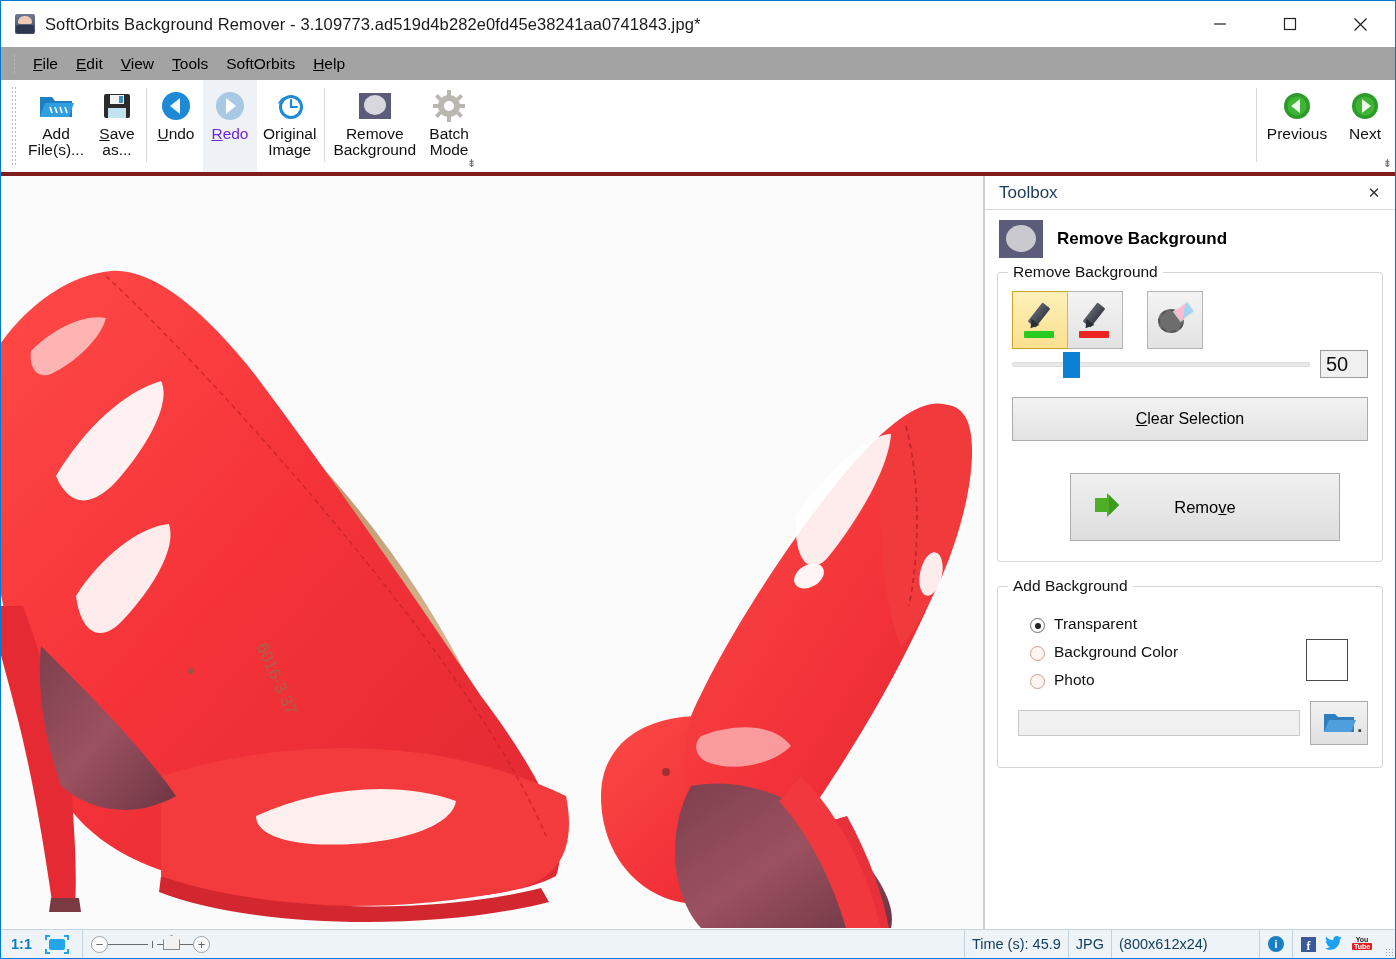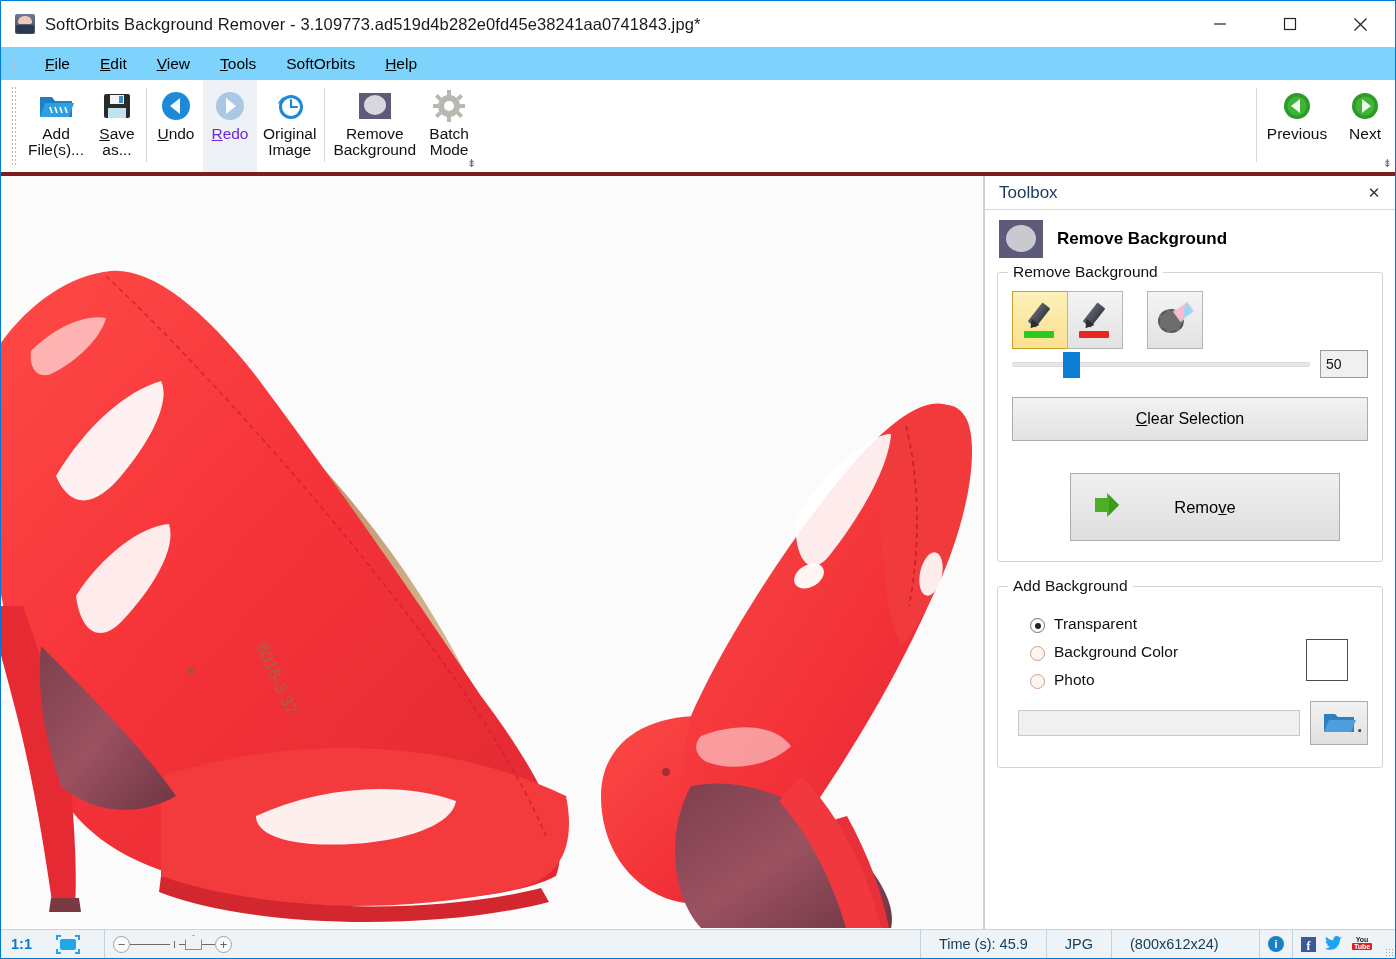--- a/index.html
+++ b/index.html
@@ -56,23 +56,22 @@
     width: 70px; height: 46px;
     display: flex; align-items: center; justify-content: center;
     background: transparent;
   }
   .win-btn svg { display: block; }
   
   .menu-bar {
     height: 33px; flex: 0 0 33px;
     display: flex; align-items: center;
     padding-left: 12px;
-    background: #7dd3fc;
+    background: #a3a3a3;
     position: relative;
-    gap: 12px;
   }
   .menu-grip {
     width: 4px; height: 20px; margin-right: 7px;
     background-image: radial-gradient(#b9b9b9 40%, transparent 41%);
     background-size: 3px 4px;
   }
   .menu-item {
     font-size: 15.5px; color: #000;
     padding: 3px 9px;
     white-space: nowrap;
@@ -243,21 +242,21 @@
     position: absolute; left: 0; right: 0; top: 13px; height: 5px;
     background: #e8e8e8; border: 1px solid #dcdcdc; border-radius: 2px;
   }
   .slider-track .thumb {
     position: absolute; left: 17%; top: 3px;
     width: 17px; height: 26px; background: #0a7fd4;
   }
   .num-box {
     width: 48px; height: 28px; flex: 0 0 48px;
     border: 1px solid #9b9b9b; background: #f0f0f0;
-    font-size: 14px; color: #111;
+    font-size: 20px; color: #111;
     display: flex; align-items: center;
     padding-left: 5px;
   }
   .btn-std {
     height: 44px; width: 100%;
     border: 1px solid #acacac;
     background: linear-gradient(#f2f2f2, #e2e2e2);
     font-size: 16px; color: #000;
     display: flex; align-items: center; justify-content: center;
     margin-top: 18px;
@@ -304,21 +303,21 @@
   
   .status-bar {
     height: 29px; flex: 0 0 29px;
     background: #eef3f7;
     border-top: 1px solid #c5d3de;
     display: flex; align-items: stretch;
     font-size: 14.5px; color: #14405f;
   }
   .sb-cell {
     display: flex; align-items: center;
-    padding: 0 18px;
+    padding: 0 7px;
     border-right: 1px solid #c5d3de;
     white-space: nowrap;
   }
   .sb-zoom11 { color: #0b7bbf; font-weight: bold; padding-left: 10px; border-right: none; }
   .sb-fitbox {
     width: 24px; height: 19px; position: relative; margin: 0 6px;
   }
   .sb-fitbox .inner { position: absolute; left: 4px; top: 4px; width: 16px; height: 11px; background: #22a6e8; border-radius: 2px; }
   .sb-fitbox .c { position: absolute; width: 5px; height: 5px; border: 2px solid #22a6e8; }
   .sb-fitbox .c1 { left: 0; top: 0; border-right: none; border-bottom: none; }

